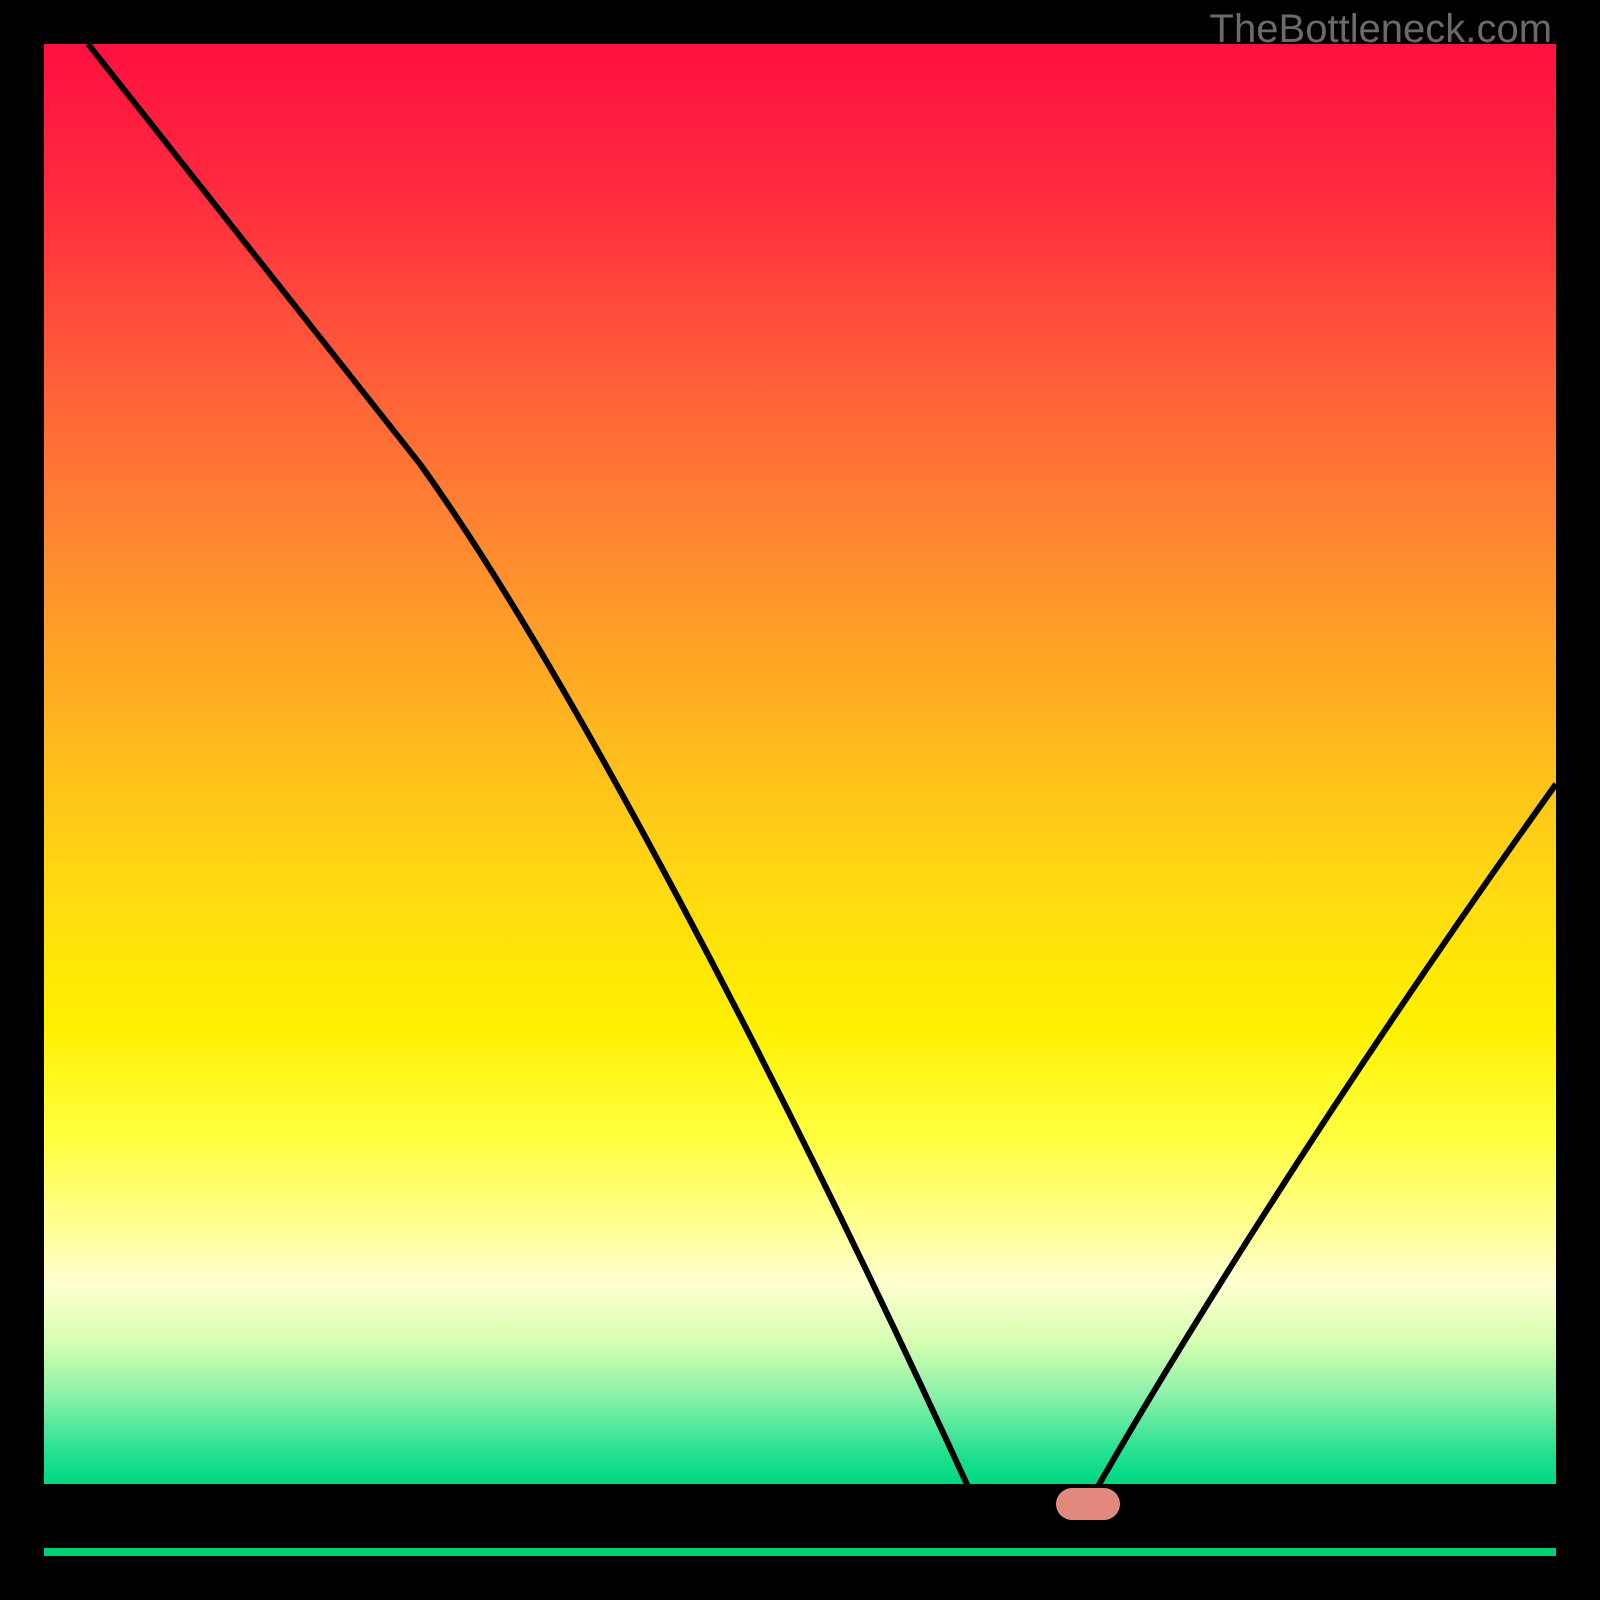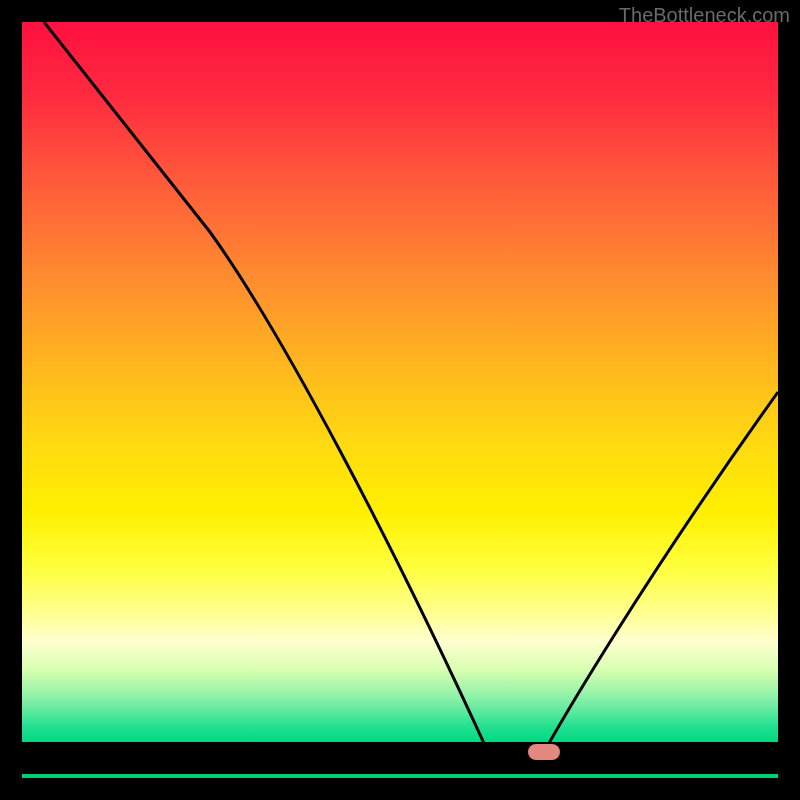--- a/index.html
+++ b/index.html
@@ -7,21 +7,21 @@
     padding: 0;
     width: 800px;
     height: 800px;
     background: #000;
     position: relative;
     font-family: Arial, sans-serif;
   }
   .watermark {
     position: absolute;
     top: 4px;
-    right: 10px;
+    right: 24px;
     color: #6a6a6a;
     font-size: 20px;
     font-weight: 400;
     z-index: 10;
   }
   .plot-area {
     position: absolute;
     left: 22px;
     top: 22px;
     width: 756px;

